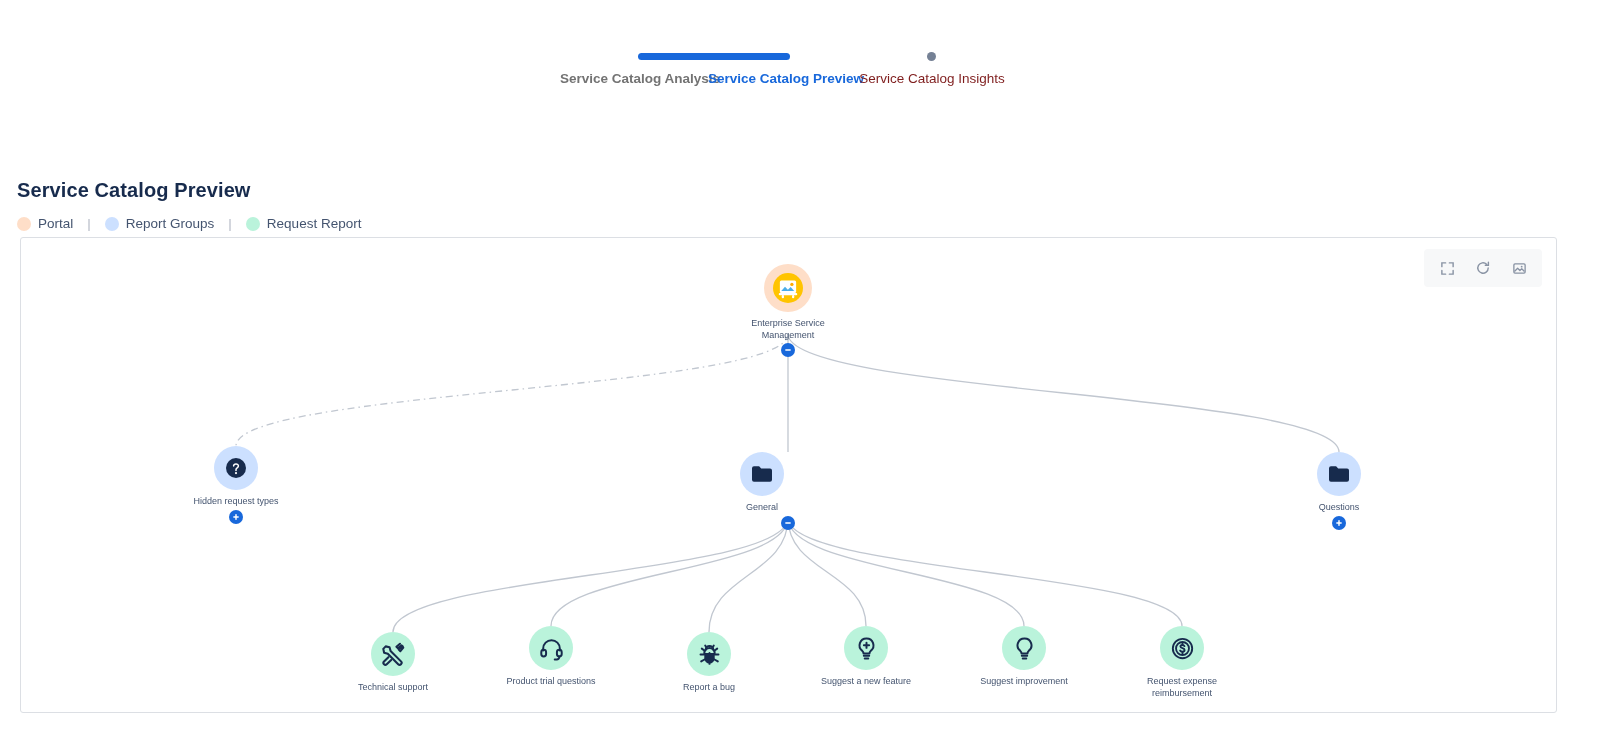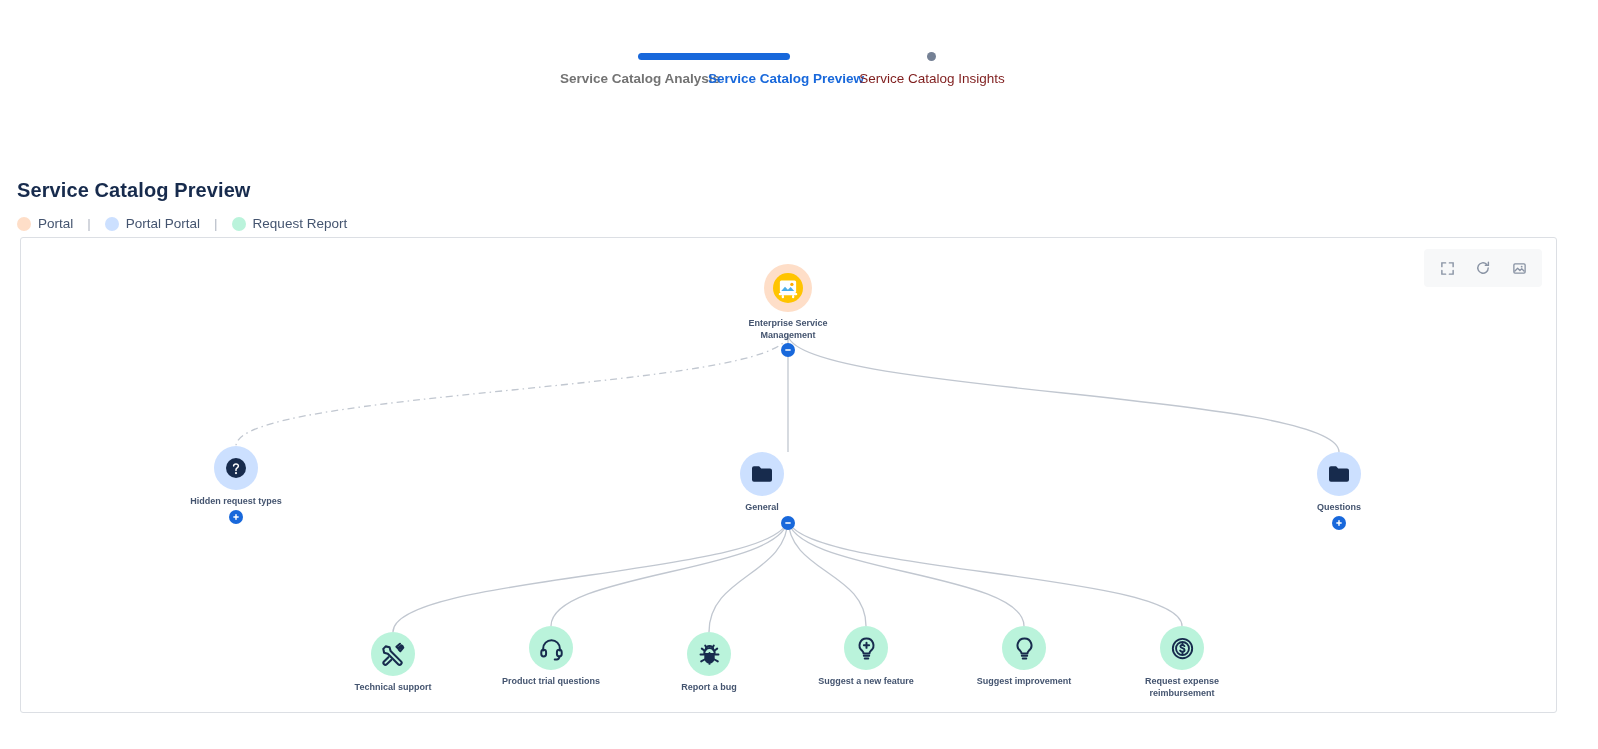--- a/index.html
+++ b/index.html
@@ -99,21 +99,20 @@
     cursor: pointer;
   }
   .tool-btn svg { display: block; }
 
   
   .node {
     position: absolute;
     width: 160px;
     margin-left: -80px;
     text-align: center;
-    font-weight: bold;
   }
   .node-circle {
     width: 44px; height: 44px;
     border-radius: 50%;
     margin: 0 auto;
     display: flex;
     align-items: center;
     justify-content: center;
     position: relative;
   }
@@ -156,21 +155,21 @@
 <div id="page-title">Service Catalog Preview</div>
 
 <div id="legend">
   <div class="legend-item">
     <span class="legend-swatch" style="background:#fedec8"></span>
     <span>Portal</span>
   </div>
   <span class="legend-sep">|</span>
   <div class="legend-item">
     <span class="legend-swatch" style="background:#cce0ff"></span>
-    <span>Portal Portal</span>
+    <span>Report Groups</span>
   </div>
   <span class="legend-sep">|</span>
   <div class="legend-item">
     <span class="legend-swatch" style="background:#baf3db"></span>
     <span>Request Report</span>
   </div>
 </div>
 
 <div id="canvas">
 

